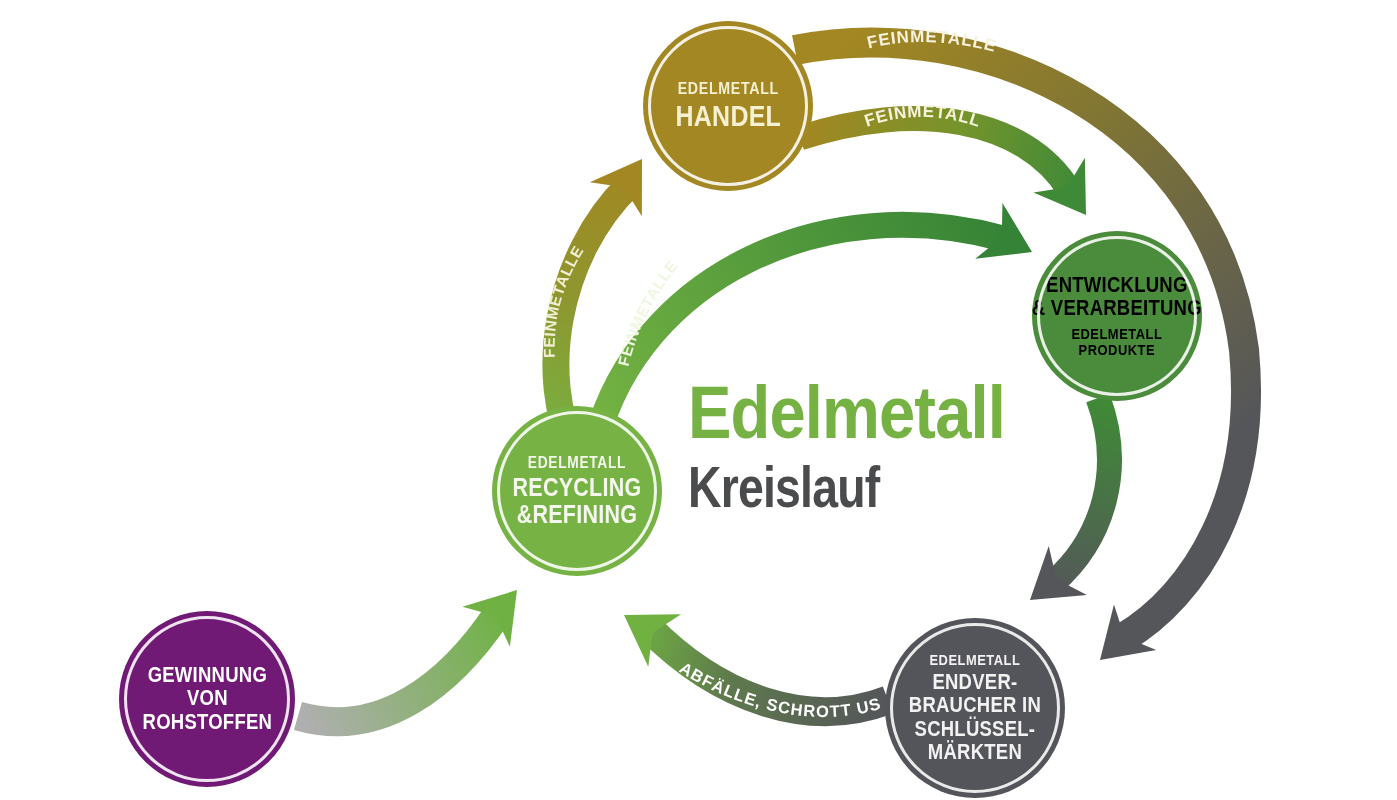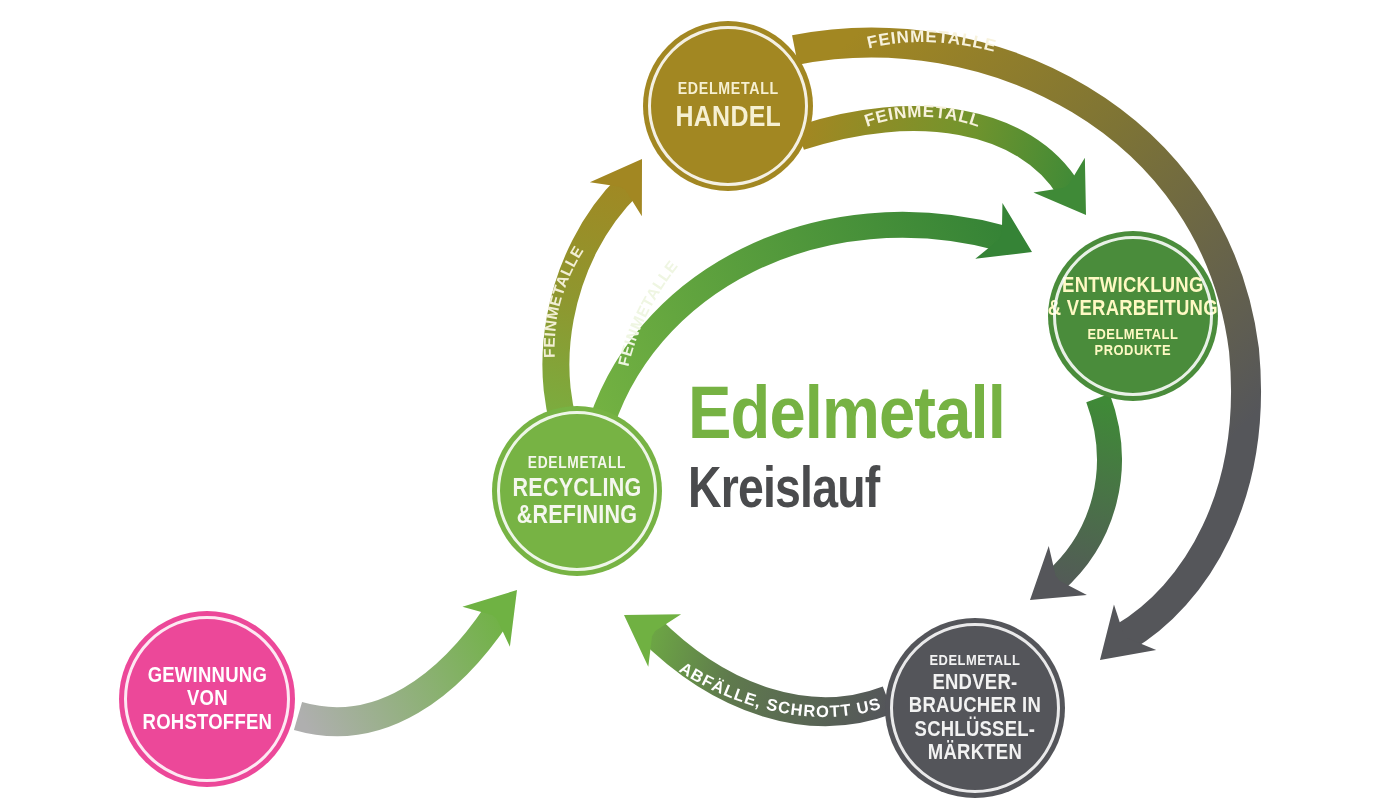--- a/index.html
+++ b/index.html
@@ -23,21 +23,21 @@
     font-weight:bold;letter-spacing:.3px;white-space:nowrap;
   }
   .sub{font-weight:bold;}
   
   .n-handel   .sub{font-size:16.5px;letter-spacing:.8px;margin-bottom:3px;}
   .n-handel   .big{font-size:29px;}
   .n-handel   {color:#F6F0D2;}
   .n-entw     .big{font-size:21.5px;}
   .n-entw     .sub{font-size:15px;letter-spacing:.6px;}
   .n-entw     .gap{height:6px;}
-  .n-entw     {color:#fef9c3;margin-left:16px;}
+  .n-entw     {color:#000000;}
   .n-recy     .sub{font-size:16px;letter-spacing:.8px;margin-bottom:3px;}
   .n-recy     .big{font-size:25px;}
   .n-recy     {color:#F5F7EE;}
   .n-gew      .big{font-size:21.5px;}
   .n-gew      {color:#ffffff;}
   .n-endv     .sub{font-size:15px;letter-spacing:.6px;margin-bottom:3px;}
   .n-endv     .big{font-size:21.5px;}
   .n-endv     {color:#F2F2F2;}
 
   
@@ -159,21 +159,21 @@
   </div>
 
   <div class="node n-recy" style="left:492px;top:406px;width:170px;height:170px;background:#77B344;">
     <div class="node-inner">
       <div class="sub">EDELMETALL</div>
       <div class="big">RECYCLING</div>
       <div class="big">&amp;REFINING</div>
     </div>
   </div>
 
-  <div class="node n-gew" style="left:119px;top:611px;width:176px;height:176px;background:#ec4899;justify-content:center;">
+  <div class="node n-gew" style="left:119px;top:611px;width:176px;height:176px;background:#701a75;justify-content:center;">
     <div class="node-inner">
       <div class="big">GEWINNUNG</div>
       <div class="big">VON</div>
       <div class="big">ROHSTOFFEN</div>
     </div>
   </div>
 
   <div class="node n-endv" style="left:885px;top:618px;width:180px;height:180px;background:#54555A;">
     <div class="node-inner">
       <div class="sub">EDELMETALL</div>

